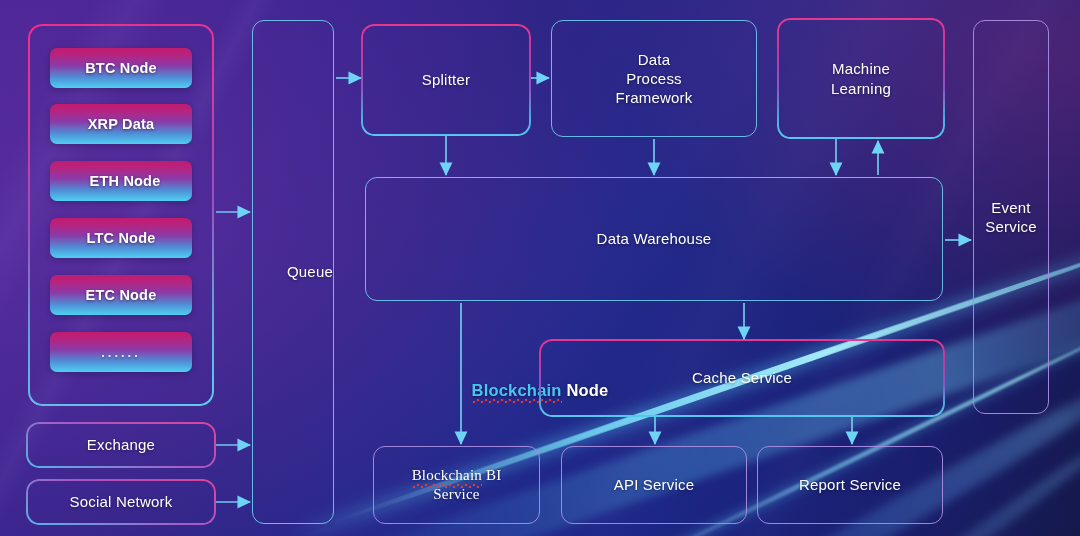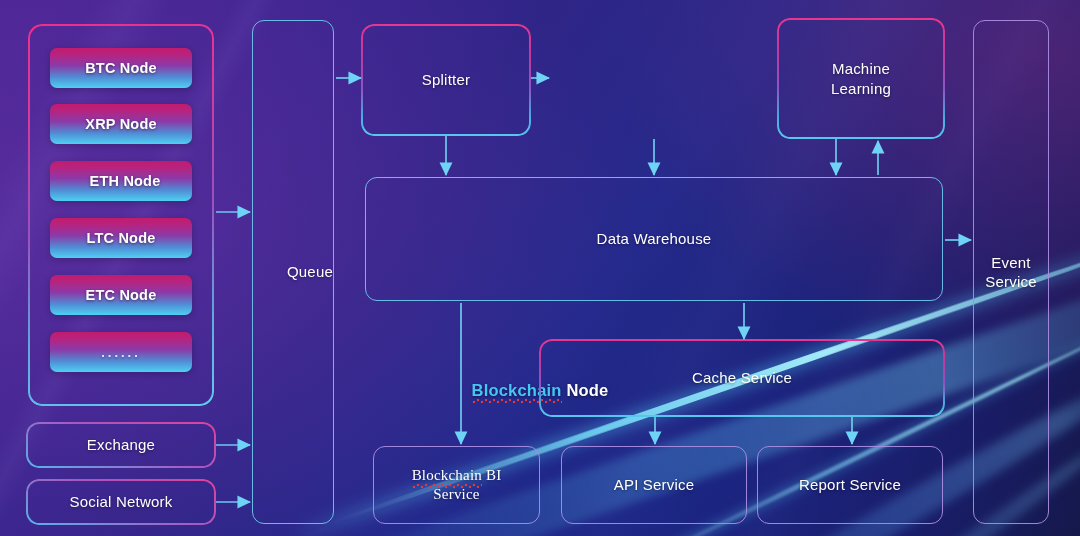--- a/index.html
+++ b/index.html
@@ -160,21 +160,21 @@
               background:linear-gradient(90deg, rgba(70,130,215,0) 0%, rgba(95,165,230,0.22) 55%, rgba(120,195,240,0.25) 90%, rgba(90,160,225,0.05) 100%);
               filter:blur(5px);"></div>
 
   <div id="node-group" style="left:28px; top:24px; width:186px; height:382px;">
   </div>
 
   <div class="node-chip" style="top:48px;">
     <span>BTC Node</span>
   </div>
   <div class="node-chip" style="top:104px;">
-    <span>XRP Node</span>
+    <span>XRP Data</span>
   </div>
   <div class="node-chip" style="top:161px;padding-left:8px;">
     <span>ETH Node</span>
   </div>
   <div class="node-chip" style="top:218px;">
     <span>LTC Node</span>
   </div>
   <div class="node-chip" style="top:275px;justify-content:center;">
     <span>ETC Node</span>
   </div>
@@ -194,20 +194,25 @@
   </div>
 
   <div class="box" style="left:252px; top:20px; width:82px; height:504px;justify-content:flex-end;">
     <span>Queue</span>
   </div>
 
   <div class="box gb" style="left:363px; top:26px; width:166px; height:108px;">
     <span>Splitter</span>
   </div>
 
+  <div class="box" style="left:551px; top:20px; width:206px; height:117px;">
+    <span class="lbl-multi">Data
+Process
+Framework</span>
+  </div>
 
   <div class="box gb" style="left:779px; top:20px; width:164px; height:117px;">
     <span class="lbl-multi">Machine
 Learning</span>
   </div>
 
   <div class="box" style="left:365px; top:177px; width:578px; height:124px;">
     <span>Data Warehouse</span>
   </div>
 
@@ -223,21 +228,21 @@
   </div>
 
   <div class="box vb" style="left:561px; top:446px; width:186px; height:78px;">
     <span>API Service</span>
   </div>
 
   <div class="box vb" style="left:757px; top:446px; width:186px; height:78px;">
     <span>Report Service</span>
   </div>
 
-  <div class="box vb" style="left:973px; top:20px; width:76px; height:504px;">
+  <div class="box vb" style="left:973px; top:20px; width:76px; height:394px;">
     <span class="lbl-multi">Event
 Service</span>
   </div>
 
   <svg class="links" viewBox="0 0 1080 536">
     <defs>
       <marker id="ar" markerWidth="9" markerHeight="9" refX="7.4" refY="4.5" orient="auto">
         <path d="M0,0.7 L8,4.5 L0,8.3 Z" fill="#6fd3f5"></path>
       </marker>
       <marker id="arD" markerWidth="9" markerHeight="9" refX="7.4" refY="4.5" orient="auto">

